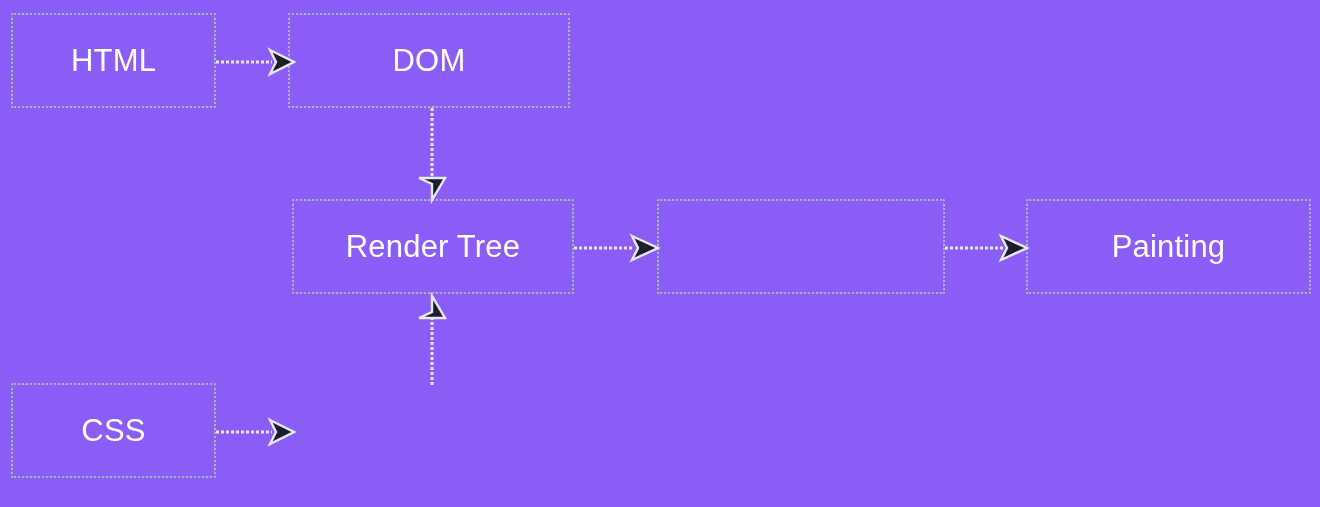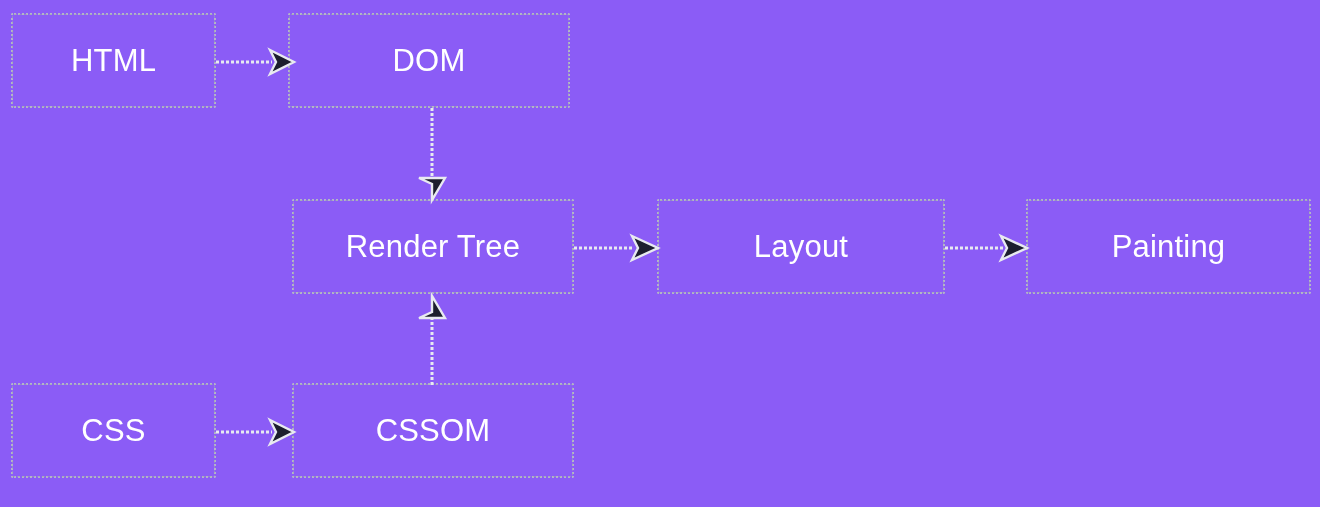--- a/index.html
+++ b/index.html
@@ -86,40 +86,34 @@
 
   <div class="node" style="left:292px; top:199px; width:282px; height:95px;align-items:center;">
     <span class="frame"></span>
     <span class="frame2"></span>
     <span class="label">Render Tree</span>
   </div>
 
   <div class="node" style="left:657px; top:199px; width:288px; height:95px;">
     <span class="frame"></span>
     <span class="frame2"></span>
-    <span class="label">Layout</span>
   </div>
 
   <div class="node" style="left:11px; top:383px; width:205px; height:95px;">
     <span class="frame"></span>
     <span class="frame2"></span>
     <span class="label">CSS</span>
   </div>
 
   <div class="node" style="left:1026px; top:199px; width:285px; height:95px;">
     <span class="frame"></span>
     <span class="frame2"></span>
     <span class="label">Painting</span>
   </div>
 
-  <div class="node" style="left:292px; top:383px; width:282px; height:95px;">
-    <span class="frame"></span>
-    <span class="frame2"></span>
-    <span class="label">CSSOM</span>
-  </div>
 
   <div class="edge" style="left:216px; top:46px; width:80px; height:32px;">
     <svg width="80" height="32" viewBox="0 0 80 32" aria-hidden="true">
       <line class="shaft-dots" x1="0" y1="16" x2="56" y2="16"></line>
       <polygon class="head" points="54,4 78,16 54,28 60,16"></polygon>
     </svg>
   </div>
 
   <div class="edge" style="left:216px; top:416px; width:80px; height:32px;">
     <svg width="80" height="32" viewBox="0 0 80 32" aria-hidden="true">

